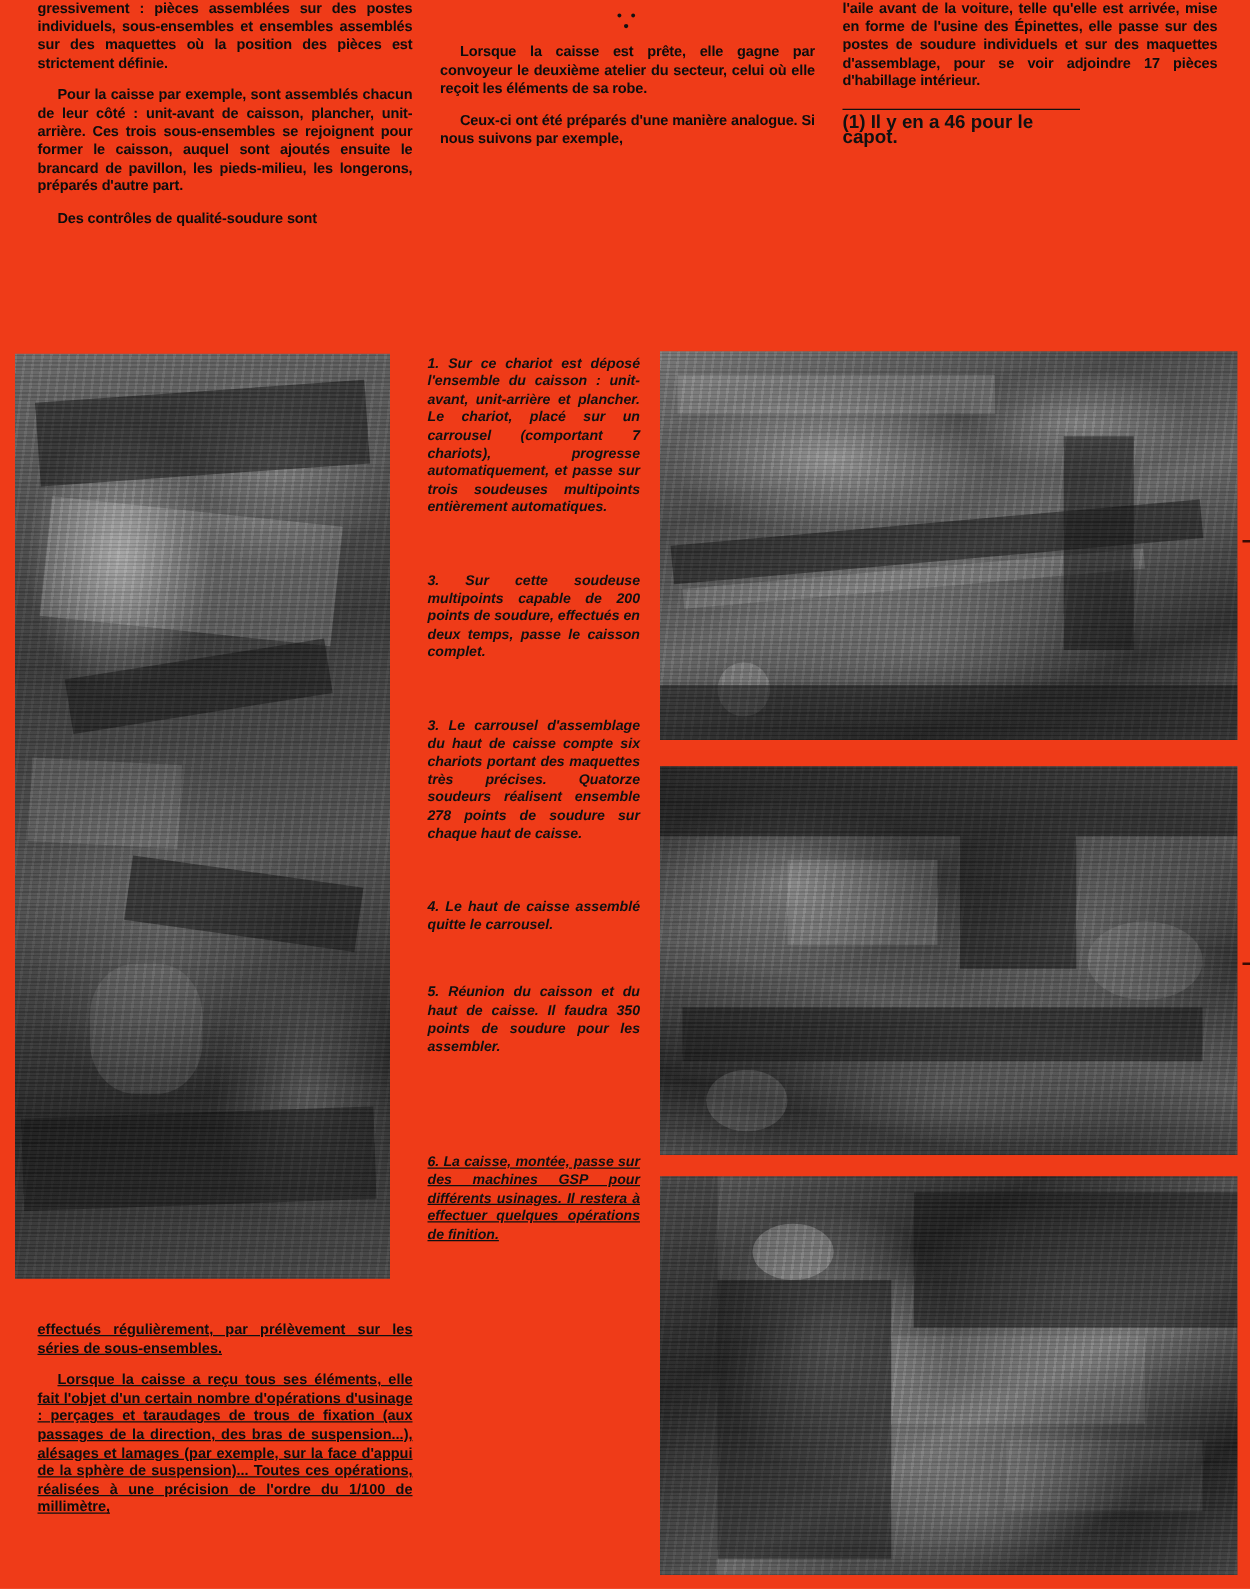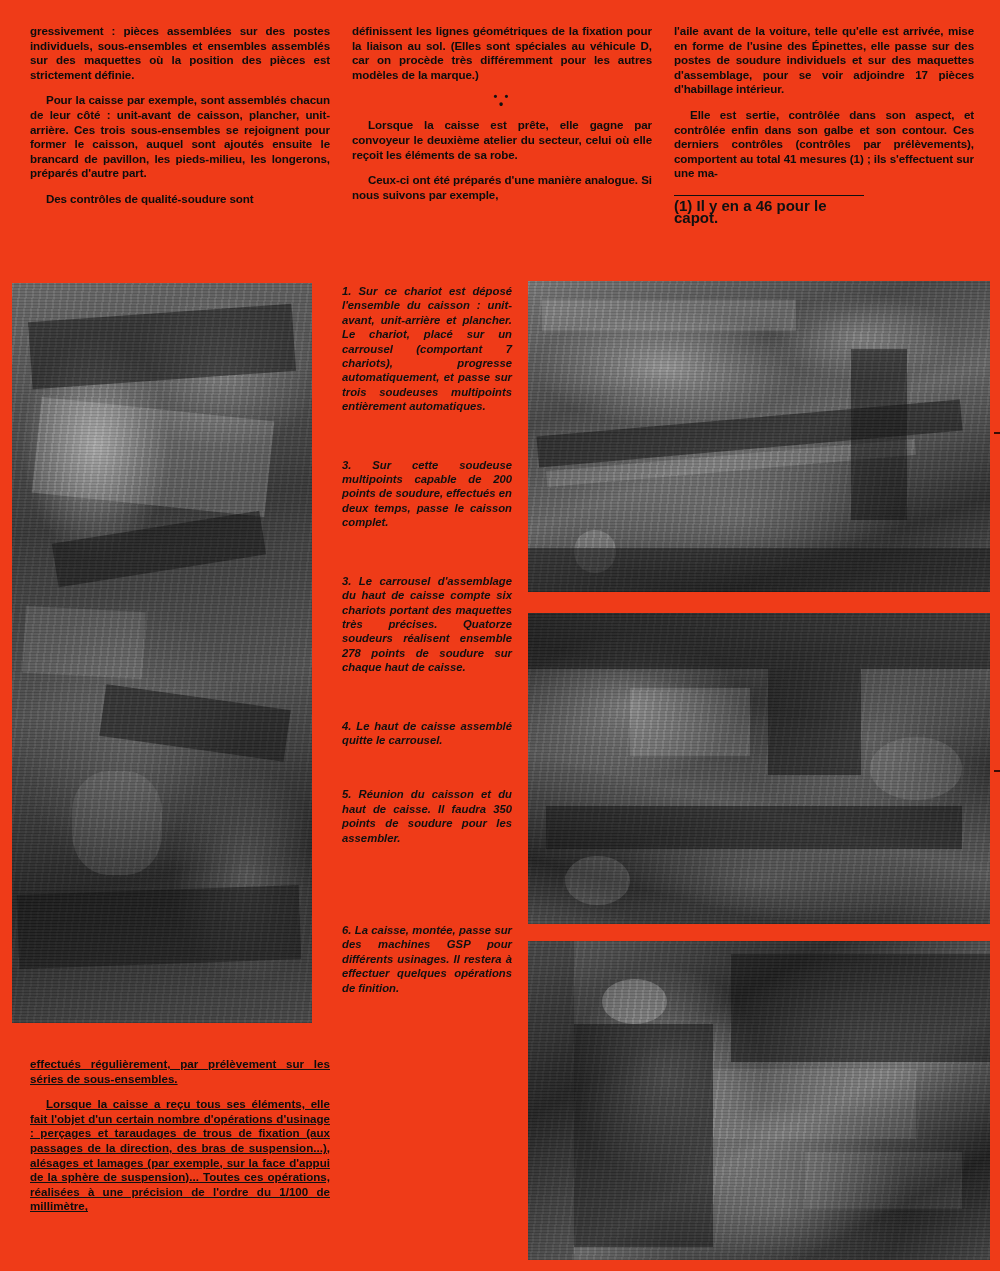--- a/index.html
+++ b/index.html
@@ -19,21 +19,21 @@
     position: relative;
     width: 1000px;
     height: 1271px;
     background: #ef3b18;
   }
 
   
   .top-cols {
     position: absolute;
     left: 30px;
-    top: 24px;
+    top: 0;
     width: 945px;
     display: flex;
     gap: 22px;
   }
   .col {
     width: 300px;
   }
   .col p {
     margin: 0 0 11px 0;
     font-size: 11.6px;
@@ -166,21 +166,21 @@
     font-style: italic;
     font-weight: bold;
     text-align: justify;
     color: #101010;
   }
   .cap-gap-1 { margin-bottom: 44px !important; }
   .cap-gap-2 { margin-bottom: 44px !important; }
   .cap-gap-3 { margin-bottom: 44px !important; }
   .cap-gap-4 { margin-bottom: 40px !important; }
   .cap-gap-5 { margin-bottom: 78px !important; }
-  .cap-gap-6 { margin-bottom: 40px !important; }
+  .cap-gap-6 { margin-bottom: 40px !important; text-decoration: underline; }
 
   
   .bottom-left {
     position: absolute;
     left: 30px;
     top: 1057px;
     width: 300px;
     text-decoration: underline;
   }
   .bottom-left p {
@@ -211,32 +211,30 @@
 
   <div class="top-cols">
 
     <div class="col">
       <p>gressivement : pièces assemblées sur des postes individuels, sous-ensembles et ensembles assemblés sur des maquettes où la position des pièces est strictement définie.</p>
       <p class="indent">Pour la caisse par exemple, sont assemblés chacun de leur côté : unit-avant de caisson, plancher, unit-arrière. Ces trois sous-ensembles se rejoignent pour former le caisson, auquel sont ajoutés ensuite le brancard de pavillon, les pieds-milieu, les longerons, préparés d'autre part.</p>
       <p class="indent">Des contrôles de qualité-soudure sont</p>
     </div>
 
     <div class="col">
-      <p>définissent les lignes géométriques de la fixation pour la liaison au sol. (Elles sont spéciales au véhicule D, car on procède très différemment pour les autres modèles de la marque.)</p>
       <div class="dots">
         <span class="upper">• •</span>
         <span>•</span>
       </div>
       <p class="indent">Lorsque la caisse est prête, elle gagne par convoyeur le deuxième atelier du secteur, celui où elle reçoit les éléments de sa robe.</p>
       <p class="indent">Ceux-ci ont été préparés d'une manière analogue. Si nous suivons par exemple,</p>
     </div>
 
     <div class="col">
       <p>l'aile avant de la voiture, telle qu'elle est arrivée, mise en forme de l'usine des Épinettes, elle passe sur des postes de soudure individuels et sur des maquettes d'assemblage, pour se voir adjoindre 17 pièces d'habillage intérieur.</p>
-      <p class="indent">Elle est sertie, contrôlée dans son aspect, et contrôlée enfin dans son galbe et son contour. Ces derniers contrôles (contrôles par prélèvements), comportent au total 41 mesures (1) ; ils s'effectuent sur une ma-</p>
       <div class="footnote">(1) Il y en a 46 pour le capot.</div>
     </div>
 
   </div>
 
   <div class="photo ph-a" id="photo-left">
     <div class="shape" style="left:6%;top:4%;width:88%;height:9%;transform:rotate(-4deg);"></div>
     <div class="shape light" style="left:8%;top:17%;width:78%;height:13%;transform:rotate(6deg);opacity:.55;"></div>
     <div class="shape" style="left:14%;top:33%;width:70%;height:6%;transform:rotate(-9deg);"></div>
     <div class="shape light" style="left:4%;top:44%;width:40%;height:9%;transform:rotate(3deg);opacity:.35;"></div>

